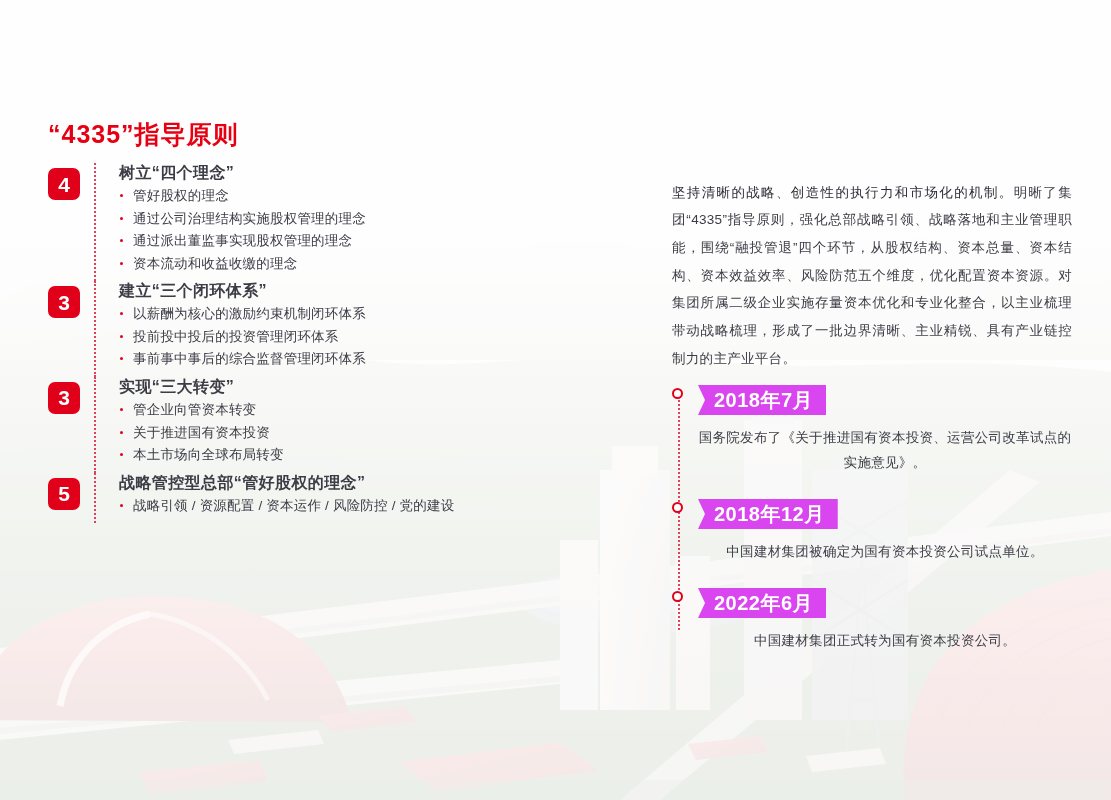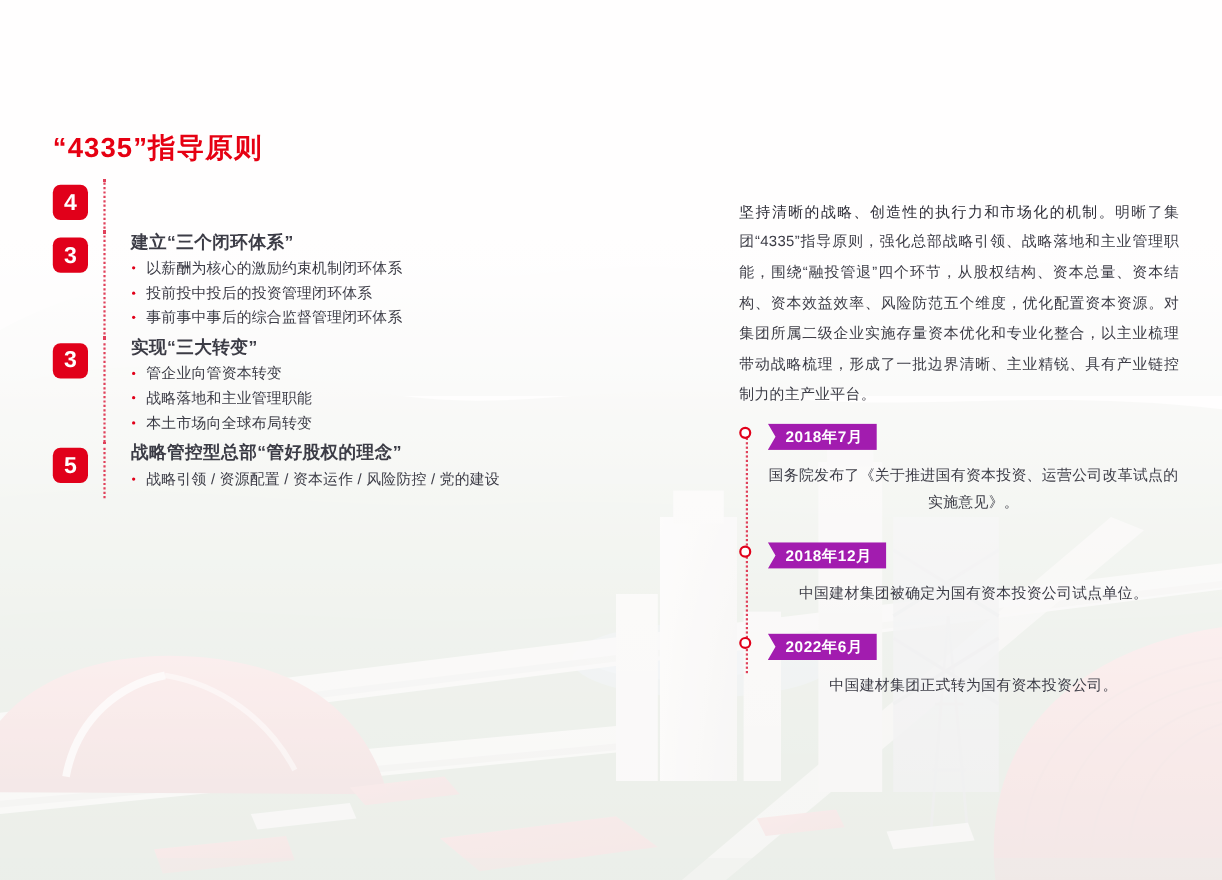--- a/index.html
+++ b/index.html
@@ -190,23 +190,23 @@
     width: 11px;
     height: 11px;
     border-radius: 50%;
     border: 2.4px solid #e1001a;
     background: #ffffff;
     box-sizing: border-box;
   }
   .tl-banner {
     position: relative;
     display: inline-block;
-    background: #a21caf;
+    background: #d946ef;
     color: #ffffff;
-    font-size: 14px;
+    font-size: 20px;
     font-weight: bold;
     line-height: 1;
     padding: 5px 13px 5px 16px;
     letter-spacing: 0.5px;
     clip-path: polygon(0 0, 100% 0, 100% 100%, 0 100%, 7px 50%);
   }
   .tl-text {
     margin-top: 11px;
     font-size: 13.5px;
     line-height: 1.85;
@@ -339,20 +339,27 @@
 
     <div id="section-title">“4335”指导原则</div>
 
     <div id="left-col">
 
       <div class="pillar">
         <div class="pillar-badge-wrap">
           <div class="pillar-badge">4</div>
         </div>
         <div class="pillar-divider"></div>
+        <div class="pillar-body">
+          <div class="pillar-heading">树立“四个理念”</div>
+          <div class="pillar-item"><span class="dot"></span><span>管好股权的理念</span></div>
+          <div class="pillar-item"><span class="dot"></span><span>通过公司治理结构实施股权管理的理念</span></div>
+          <div class="pillar-item"><span class="dot"></span><span>通过派出董监事实现股权管理的理念</span></div>
+          <div class="pillar-item"><span class="dot"></span><span>资本流动和收益收缴的理念</span></div>
+        </div>
       </div>
 
       <div class="pillar">
         <div class="pillar-badge-wrap">
           <div class="pillar-badge">3</div>
         </div>
         <div class="pillar-divider"></div>
         <div class="pillar-body">
           <div class="pillar-heading">建立“三个闭环体系”</div>
           <div class="pillar-item"><span class="dot"></span><span>以薪酬为核心的激励约束机制闭环体系</span></div>
@@ -362,21 +369,21 @@
       </div>
 
       <div class="pillar">
         <div class="pillar-badge-wrap">
           <div class="pillar-badge">3</div>
         </div>
         <div class="pillar-divider"></div>
         <div class="pillar-body">
           <div class="pillar-heading">实现“三大转变”</div>
           <div class="pillar-item"><span class="dot"></span><span>管企业向管资本转变</span></div>
-          <div class="pillar-item"><span class="dot"></span><span>战略落地和主业管理职能</span></div>
+          <div class="pillar-item"><span class="dot"></span><span>关于推进国有资本投资</span></div>
           <div class="pillar-item"><span class="dot"></span><span>本土市场向全球布局转变</span></div>
         </div>
       </div>
 
       <div class="pillar">
         <div class="pillar-badge-wrap">
           <div class="pillar-badge">5</div>
         </div>
         <div class="pillar-divider"></div>
         <div class="pillar-body">

